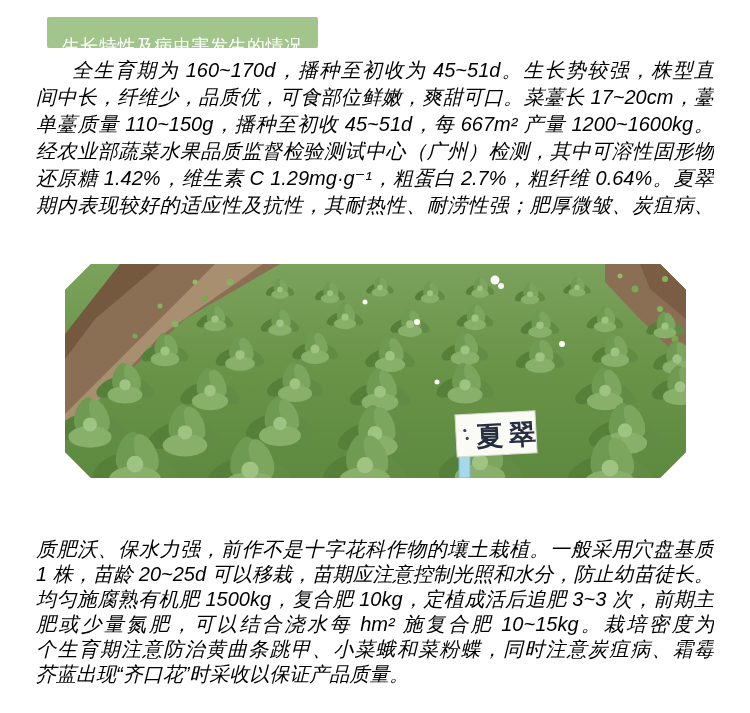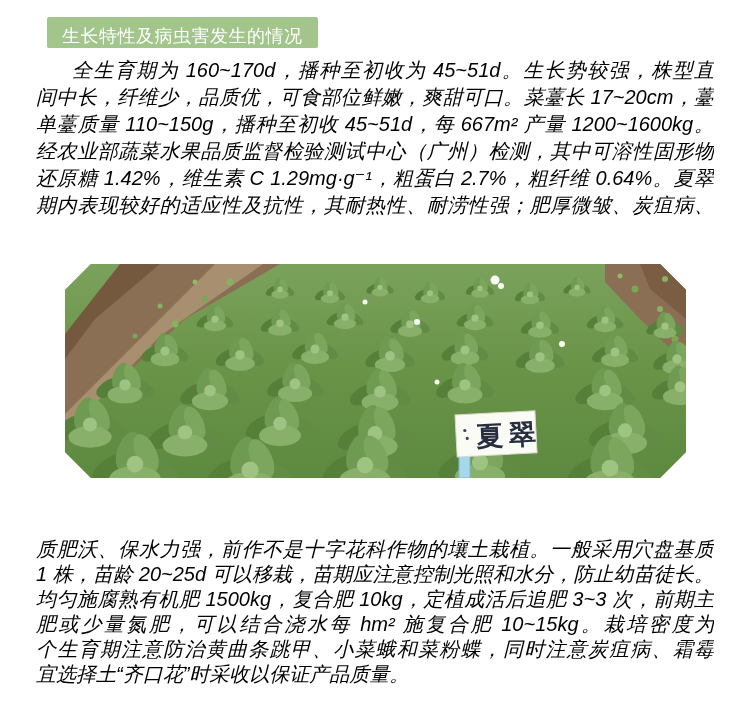--- a/index.html
+++ b/index.html
@@ -2,21 +2,21 @@
 <html><head>
 <meta charset="utf-8">
 <style>
   * { margin:0; padding:0; box-sizing:border-box; }
   html,body { width:750px; height:713px; background:#ffffff; overflow:hidden;
     font-family:"Liberation Sans","DejaVu Sans",sans-serif; }
   .page { position:relative; width:750px; height:713px; background:#fff; }
 
   .badge {
     position:absolute; left:47px; height:31px; line-height:31px;
-    background:#a2c58b; color:#ffffff; font-size:18px; padding:4px 15px;
+    background:#a2c58b; color:#ffffff; font-size:18px; padding:14px 15px;
     border-radius:2px; letter-spacing:0.5px;
   }
   #badge1 { top:17px; }
   #badge2 { top:497px; }
 
   .para { position:absolute; left:36px; width:678px; color:#000000; font-size:20px;font-style:italic; }
   #para1 { top:57px; }
   #para2 { top:537px; }
   .line { display:block; width:678px; text-align:justify; text-align-last:justify; overflow:hidden; }
   #para1 .line { height:27px; line-height:27px; }
@@ -162,16 +162,16 @@
     </svg>
   </div>
 
 
   <div class="para" id="para2">
     <span class="line">质肥沃、保水力强，前作不是十字花科作物的壤土栽植。一般采用穴盘基质育苗，1 穴</span>
     <span class="line">1 株，苗龄 20~25d 可以移栽，苗期应注意控制光照和水分，防止幼苗徒长。每 667 m²</span>
     <span class="line">均匀施腐熟有机肥 1500kg，复合肥 10kg，定植成活后追肥 3~3 次，前期主要追复合</span>
     <span class="line">肥或少量氮肥，可以结合浇水每 hm² 施复合肥 10~15kg。栽培密度为 17×20cm。整</span>
     <span class="line">个生育期注意防治黄曲条跳甲、小菜蛾和菜粉蝶，同时注意炭疽病、霜霉病、软腐病。</span>
-    <span class="line last">宜选择土“齐口花”时采收以保证产品质量。</span>
+    <span class="line last">芥蓝出现“齐口花”时采收以保证产品质量。</span>
   </div>
 
 </div>
 
 </body></html>

